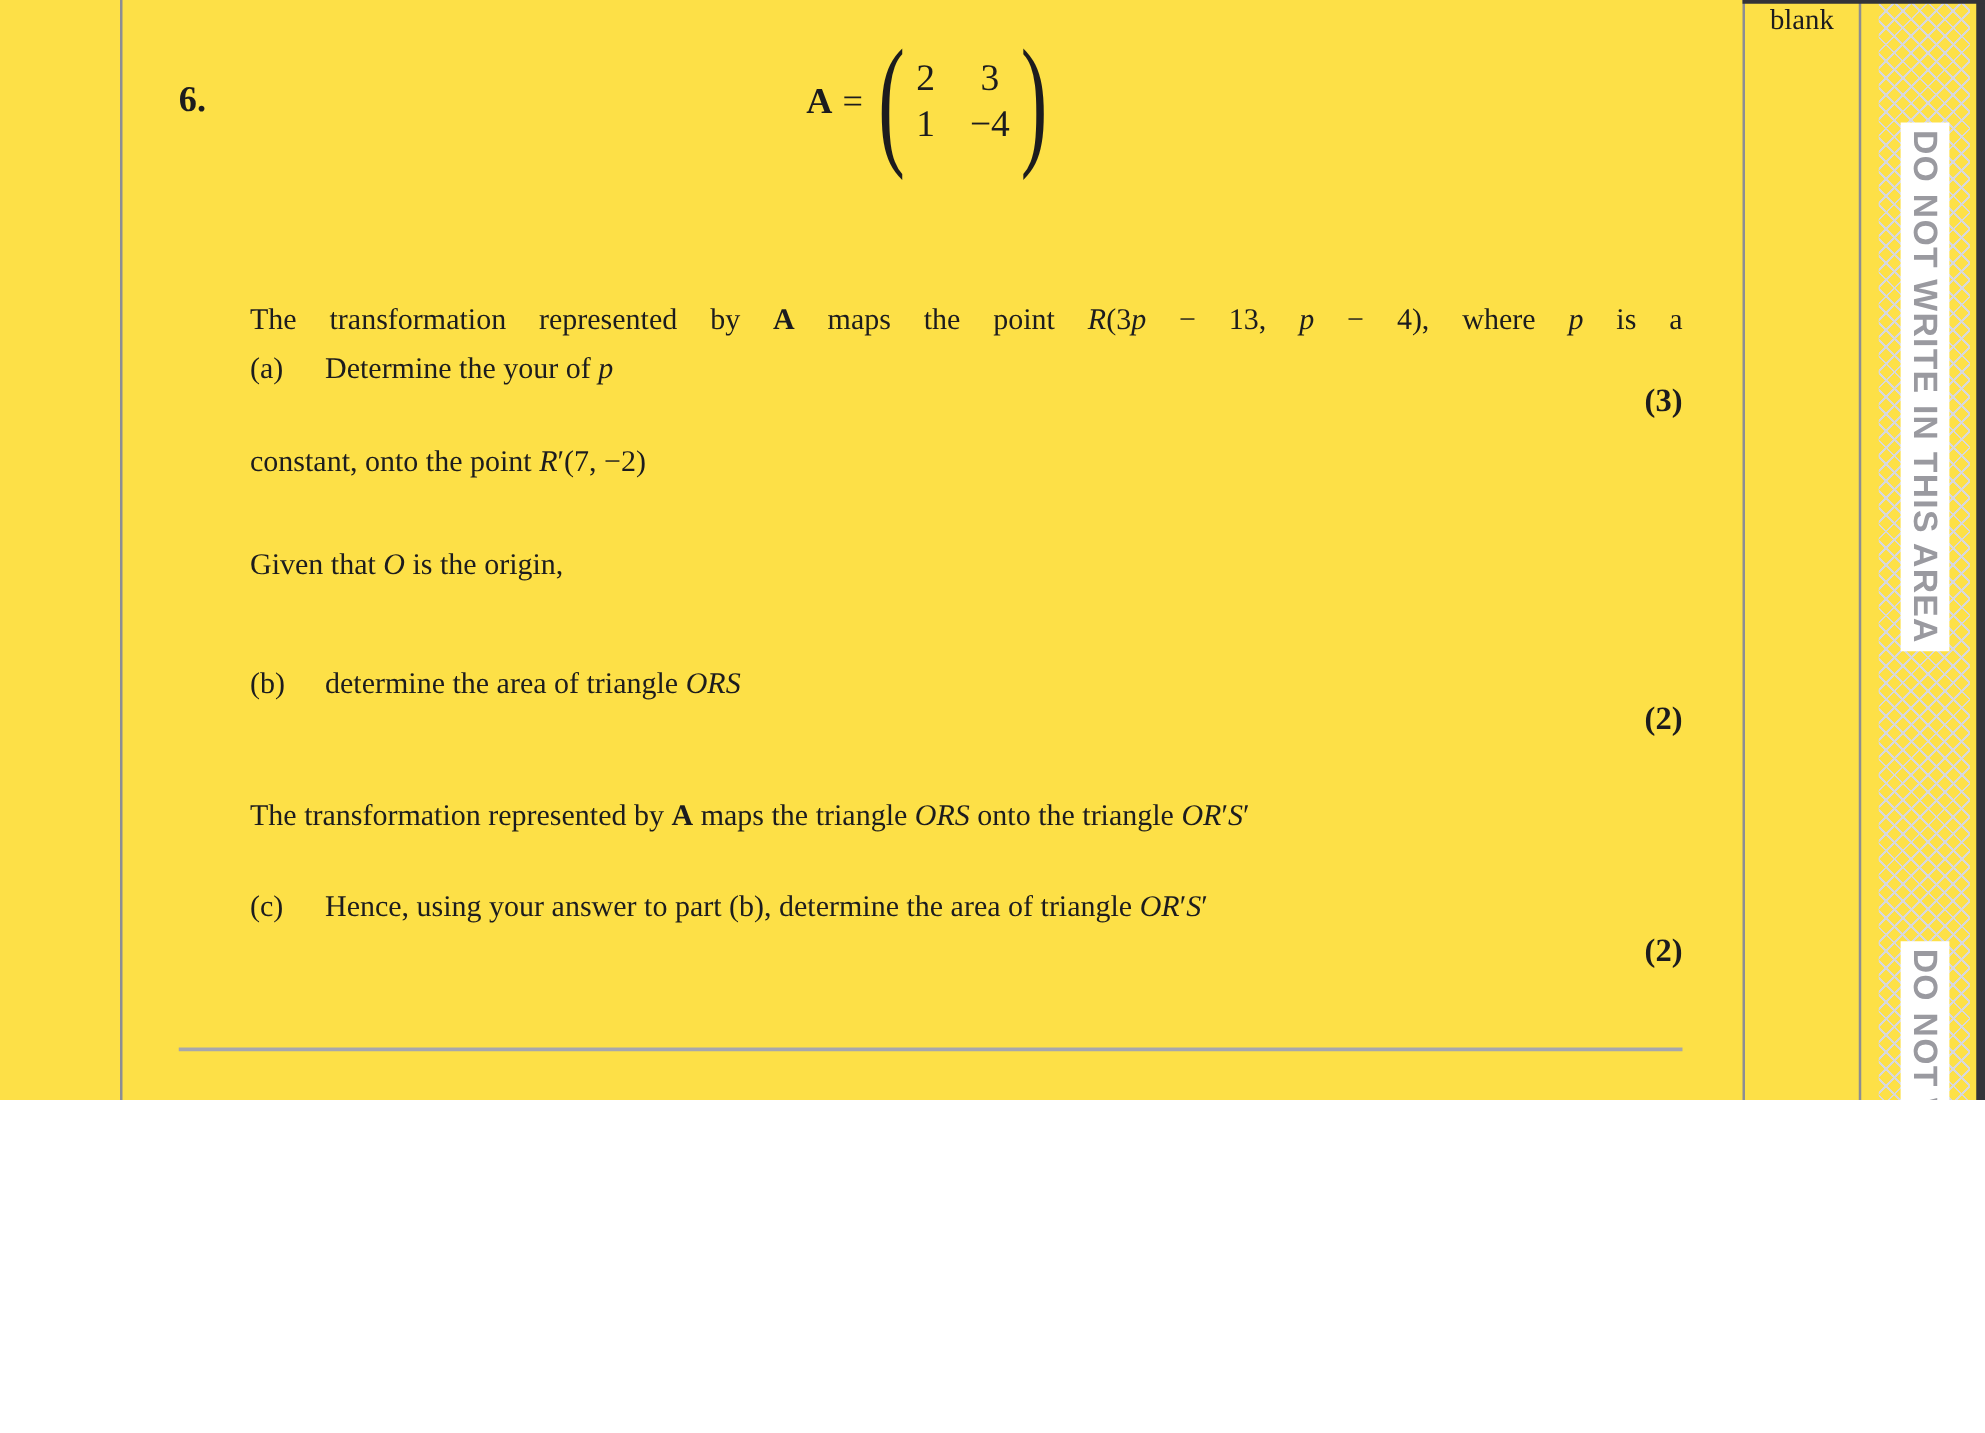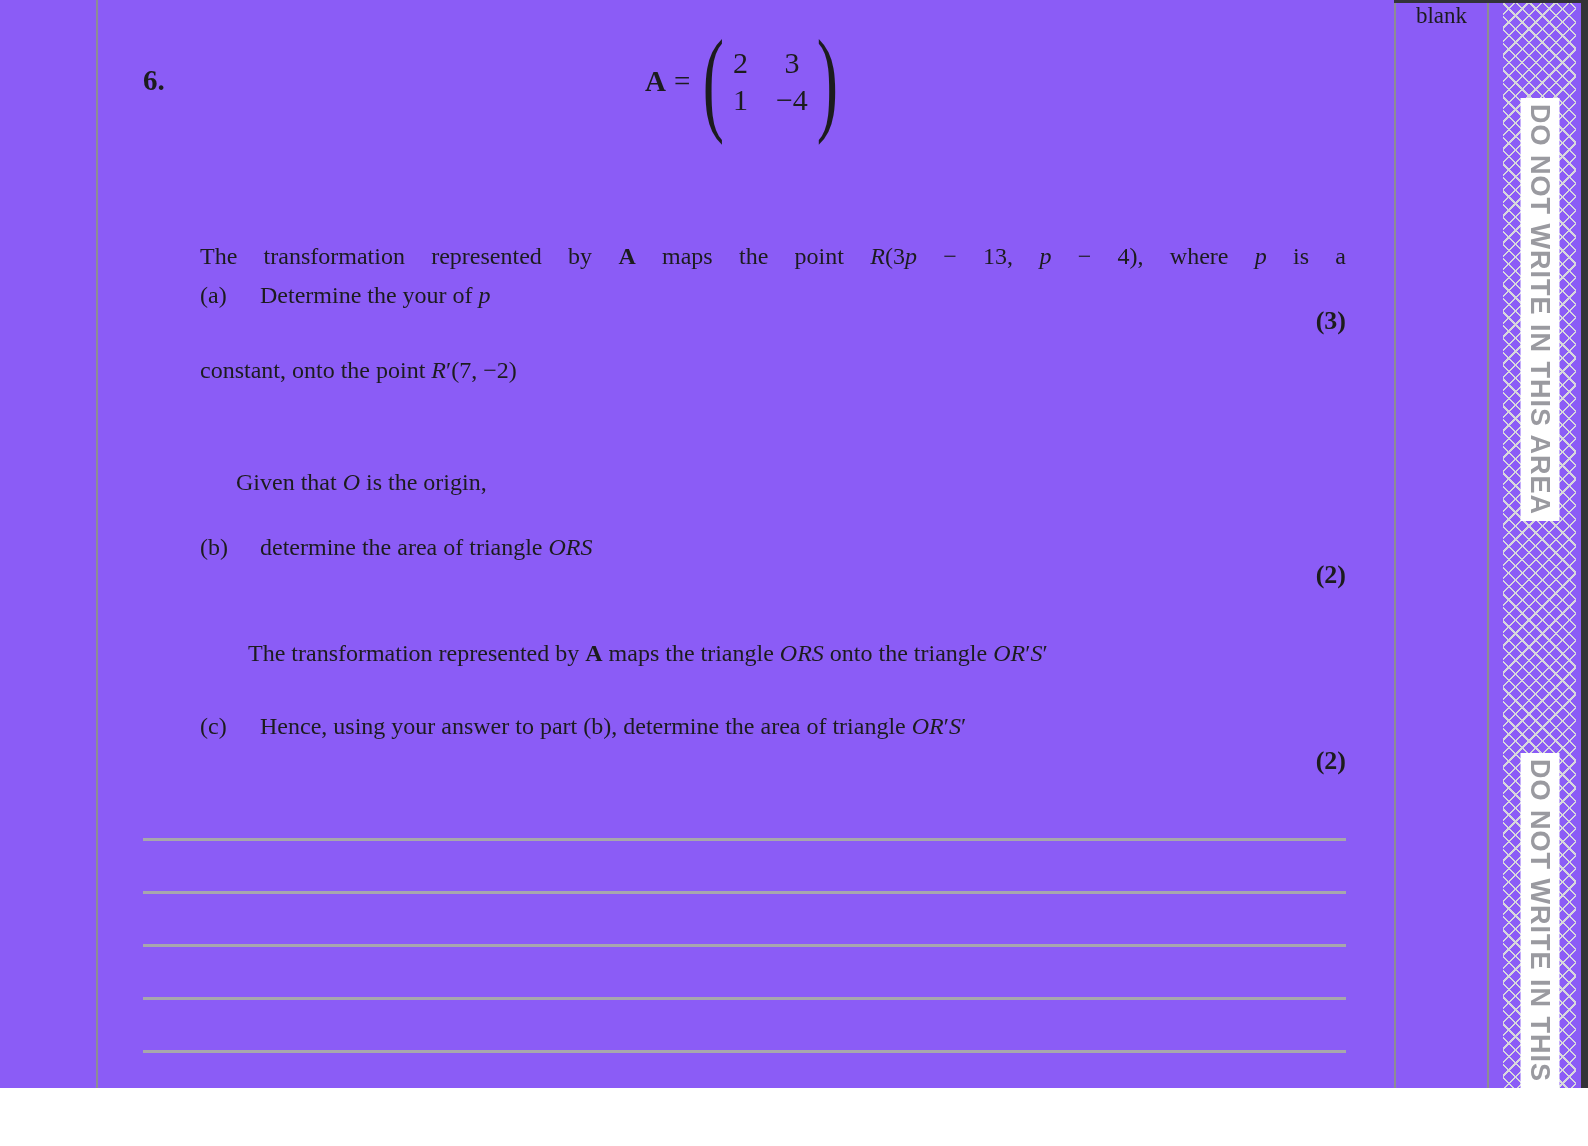--- a/index.html
+++ b/index.html
@@ -1,18 +1,18 @@
 <!DOCTYPE html>
 <html><head>
 <meta charset="utf-8">
 <style>
   html,body { margin:0; padding:0; background:#ffffff; }
   .page {
-    position:relative; width:1588px; height:1088px;
-    background:#8b5cf6; overflow:hidden;
+    position:relative; width:1588px; height:880px;
+    background:#fde047; overflow:hidden;
     font-family:"Liberation Serif","DejaVu Serif",serif;
     color:#1c1c1e;
   }
   .vline { position:absolute; top:0; height:100%; width:2px; background:#8d8d93; }
   .abs { position:absolute; }
 
   
   .q-number { left:143px; top:64px; font-size:29px; font-weight:bold; }
   .body-text { font-size:24px; line-height:38px; white-space:pre-wrap; }
   .intro { left:200px; top:161px; width:1146px; }
@@ -98,29 +98,29 @@
     <div><span class="run-n">constant, onto the point </span><span class="run-i">R</span><span class="run-n">′(7, −2)</span></div>
   </div>
 
   <div class="abs stmt body-text part-row" style="top:276px;">
     <span class="part-label">(a)</span>
     <span><span class="run-n">Determine the your of </span><span class="run-i">p</span></span>
   </div>
   <div class="mark" style="top:306px;">(3)</div>
 
 
-  <div class="abs stmt body-text" style="top:463px;margin-left:36px;"><span class="run-n">Given that </span><span class="run-i">O</span><span class="run-n"> is the origin,</span></div>
+  <div class="abs stmt body-text" style="top:433px;"><span class="run-n">Given that </span><span class="run-i">O</span><span class="run-n"> is the origin,</span></div>
 
   <div class="abs stmt body-text part-row" style="top:528px;">
     <span class="part-label">(b)</span>
     <span><span class="run-n">determine the area of triangle </span><span class="run-i">ORS</span></span>
   </div>
   <div class="mark" style="top:560px;">(2)</div>
 
-  <div class="abs stmt body-text" style="top:634px;margin-left:48px;"><span class="run-n">The transformation represented by </span><span class="run-b">A</span><span class="run-n"> maps the triangle </span><span class="run-i">ORS</span><span class="run-n"> onto the triangle </span><span class="run-i">OR</span><span class="run-n">′</span><span class="run-i">S</span><span class="run-n">′</span></div>
+  <div class="abs stmt body-text" style="top:634px;"><span class="run-n">The transformation represented by </span><span class="run-b">A</span><span class="run-n"> maps the triangle </span><span class="run-i">ORS</span><span class="run-n"> onto the triangle </span><span class="run-i">OR</span><span class="run-n">′</span><span class="run-i">S</span><span class="run-n">′</span></div>
 
   <div class="abs stmt body-text part-row" style="top:707px;">
     <span class="part-label">(c)</span>
     <span><span class="run-n">Hence, using your answer to part (b), determine the area of triangle </span><span class="run-i">OR</span><span class="run-n">′</span><span class="run-i">S</span><span class="run-n">′</span></span>
   </div>
   <div class="mark" style="top:746px;">(2)</div>
 
   <div class="abs answer-lines">
       <div class="answer-line"></div>
       <div class="answer-line"></div>

